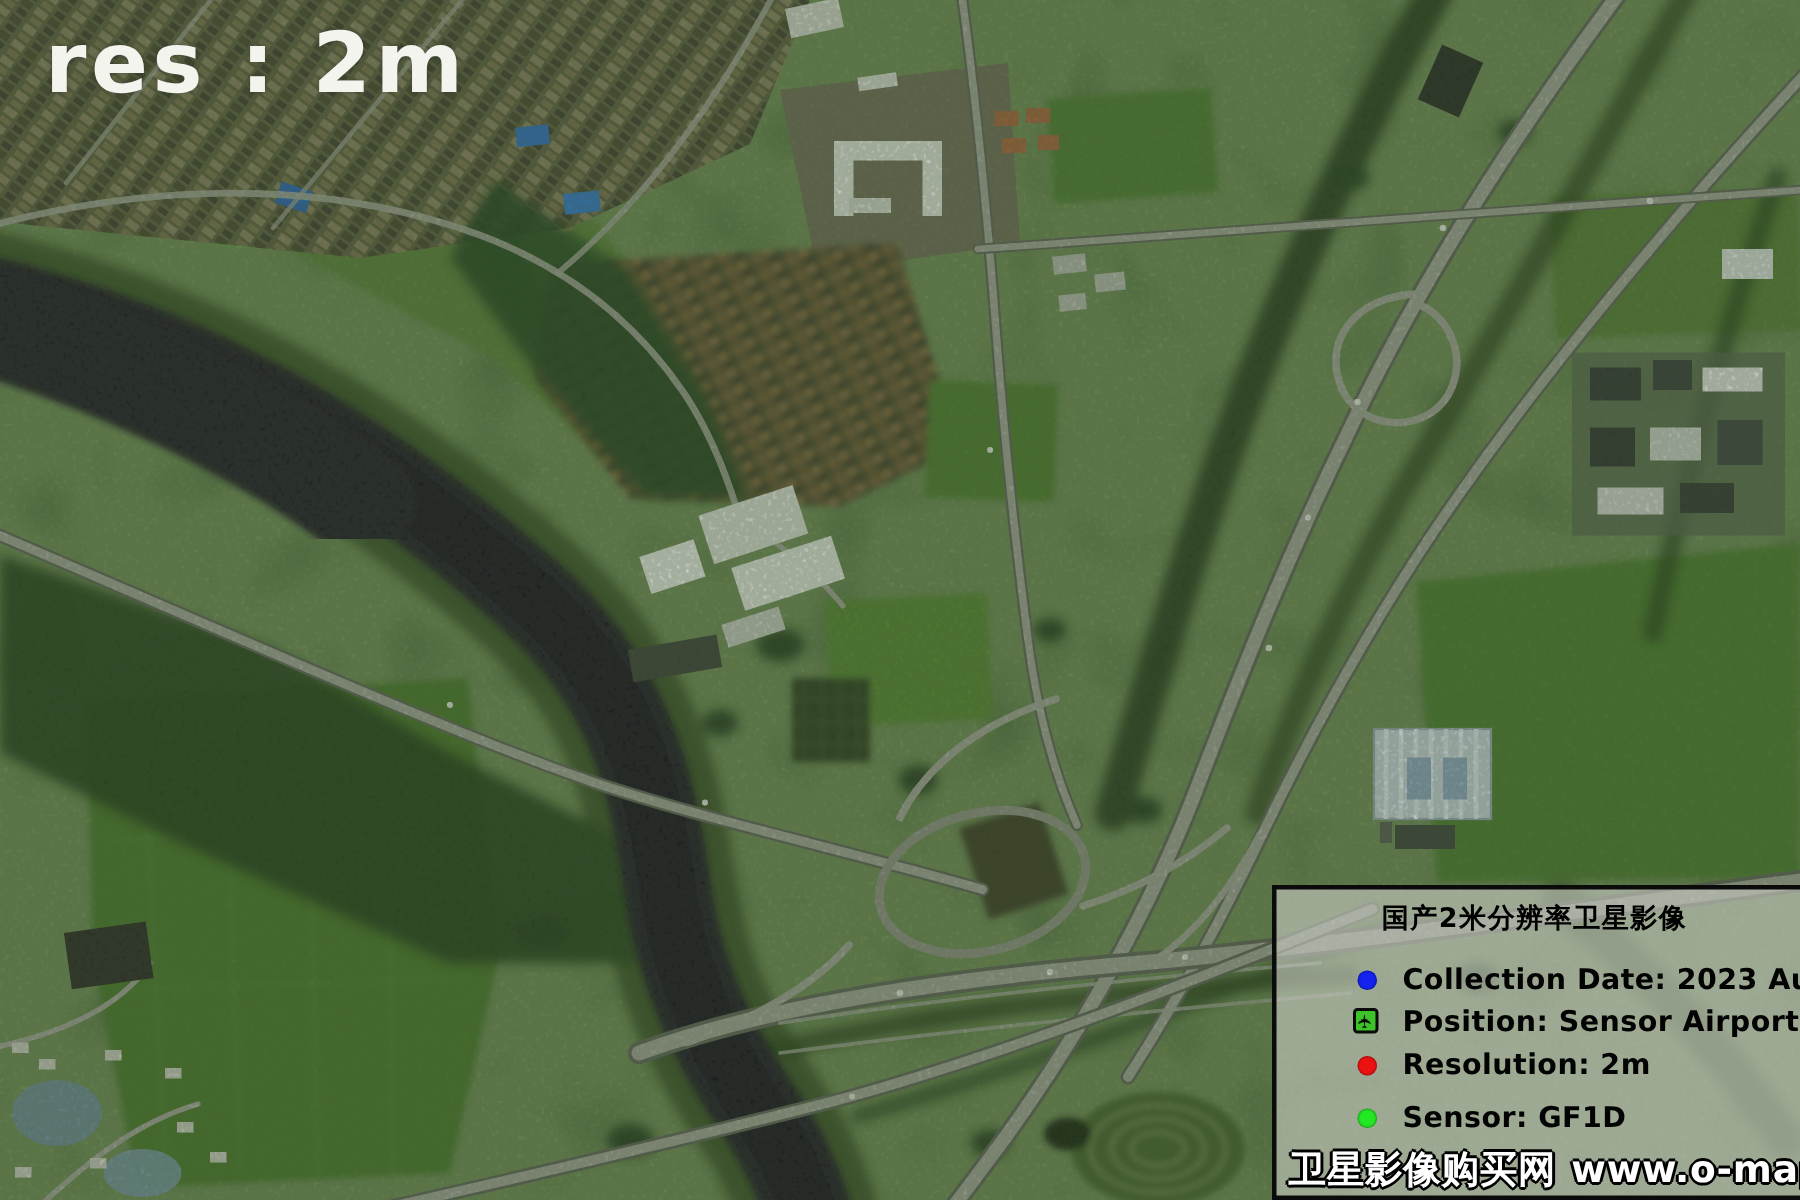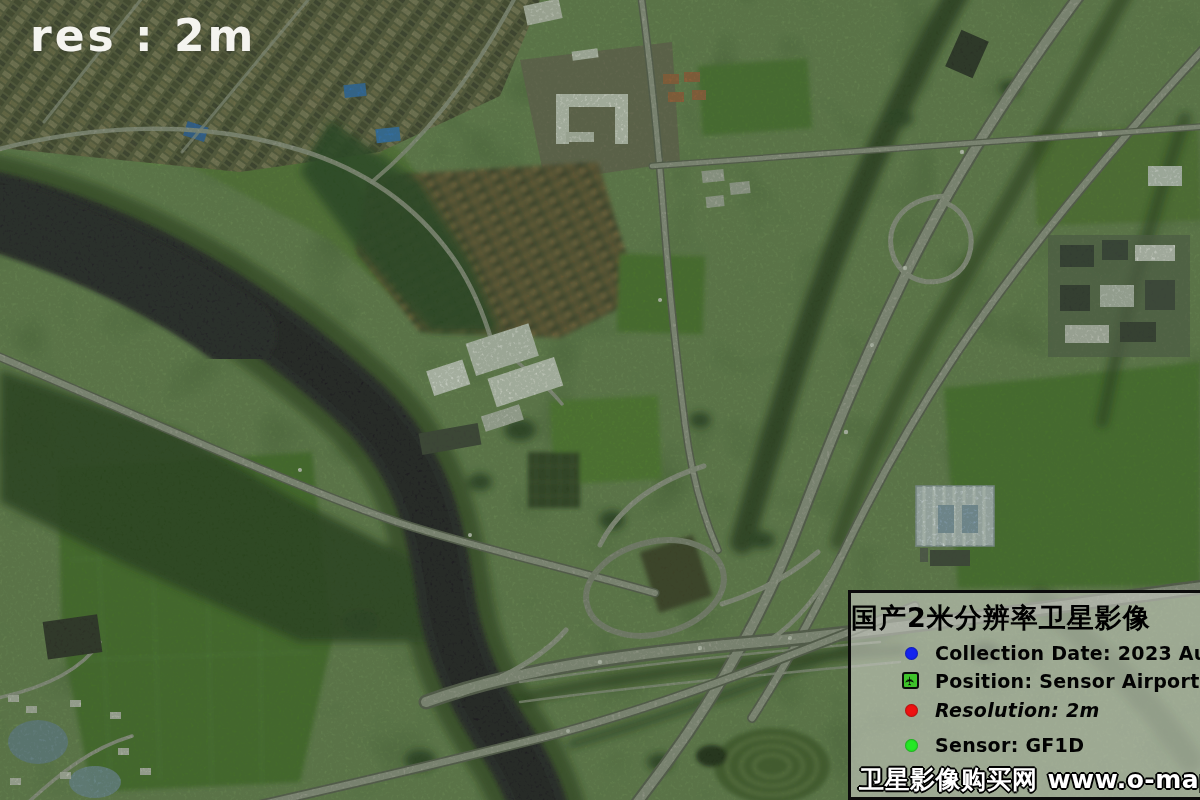--- a/index.html
+++ b/index.html
@@ -5,55 +5,55 @@
   html,body{margin:0;padding:0;background:#222;}
   .stage{
     position:relative;width:1200px;height:800px;overflow:hidden;
     font-family:"DejaVu Sans","Liberation Sans",sans-serif;
     background:#36511f;
   }
   .stage svg{position:absolute;left:0;top:0;}
   
   .res-label{
     position:absolute;left:30px;top:12px;
-    font-size:44px;font-weight:bold;color:#f4f4ef;
+    font-size:56px;font-weight:bold;color:#f4f4ef;
     letter-spacing:3px;line-height:1.1;
     text-shadow:0 0 3px rgba(40,40,40,.45);
     white-space:pre;
   }
   
   .panel{
     position:absolute;left:848px;top:590px;width:356px;height:210px;
     background:rgba(206,209,201,.58);
     border:3px solid #0b0b0b;border-right:none;
     box-sizing:border-box;
   }
   .panel-title{
-    position:absolute;left:0;top:7px;width:344px;text-align:left;
-    font-size:27px;font-weight:bold;color:#000;letter-spacing:1px;
+    position:absolute;left:0;top:7px;width:344px;text-align:center;
+    font-size:18px;font-weight:bold;color:#000;letter-spacing:1px;
   }
   .legend-row{position:absolute;left:0;height:26px;width:344px;}
   .legend-row .row-text{
     position:absolute;left:84px;top:1px;
     font-size:19px;font-weight:bold;color:#030303;letter-spacing:.3px;
     white-space:nowrap;
   }
   .dot{
     position:absolute;left:54px;top:6px;width:13px;height:13px;
     border-radius:50%;box-shadow:inset 0 0 2px rgba(0,0,0,.6);
   }
   .airport-marker{
     position:absolute;left:51px;top:3px;width:17px;height:17px;
     border:2px solid #0a0a0a;border-radius:3px;box-sizing:border-box;
     display:flex;align-items:center;justify-content:center;
   }
   .airport-marker .plane{
     font-size:12px;line-height:1;color:#050505;transform:rotate(-90deg);
   }
-  .row-1{top:48px;} .row-2{top:76px;} .row-3{top:105px;font-style:italic;} .row-4{top:140px;}
+  .row-1{top:48px;} .row-2{top:76px;} .row-3{top:105px;} .row-4{top:140px;}
   .panel-footer{
     position:absolute;left:8px;top:170px;width:346px;
     font-size:25px;font-weight:bold;color:#fff;
     letter-spacing:.5px;white-space:nowrap;
     text-shadow:-2px 0 0 #000,2px 0 0 #000,0 -2px 0 #000,0 2px 0 #000,
                 -1px -1px 0 #000,1px 1px 0 #000,-1px 1px 0 #000,1px -1px 0 #000;
   }
   .panel-footer .site-url{margin-left:10px;}
 </style>
 </head>

